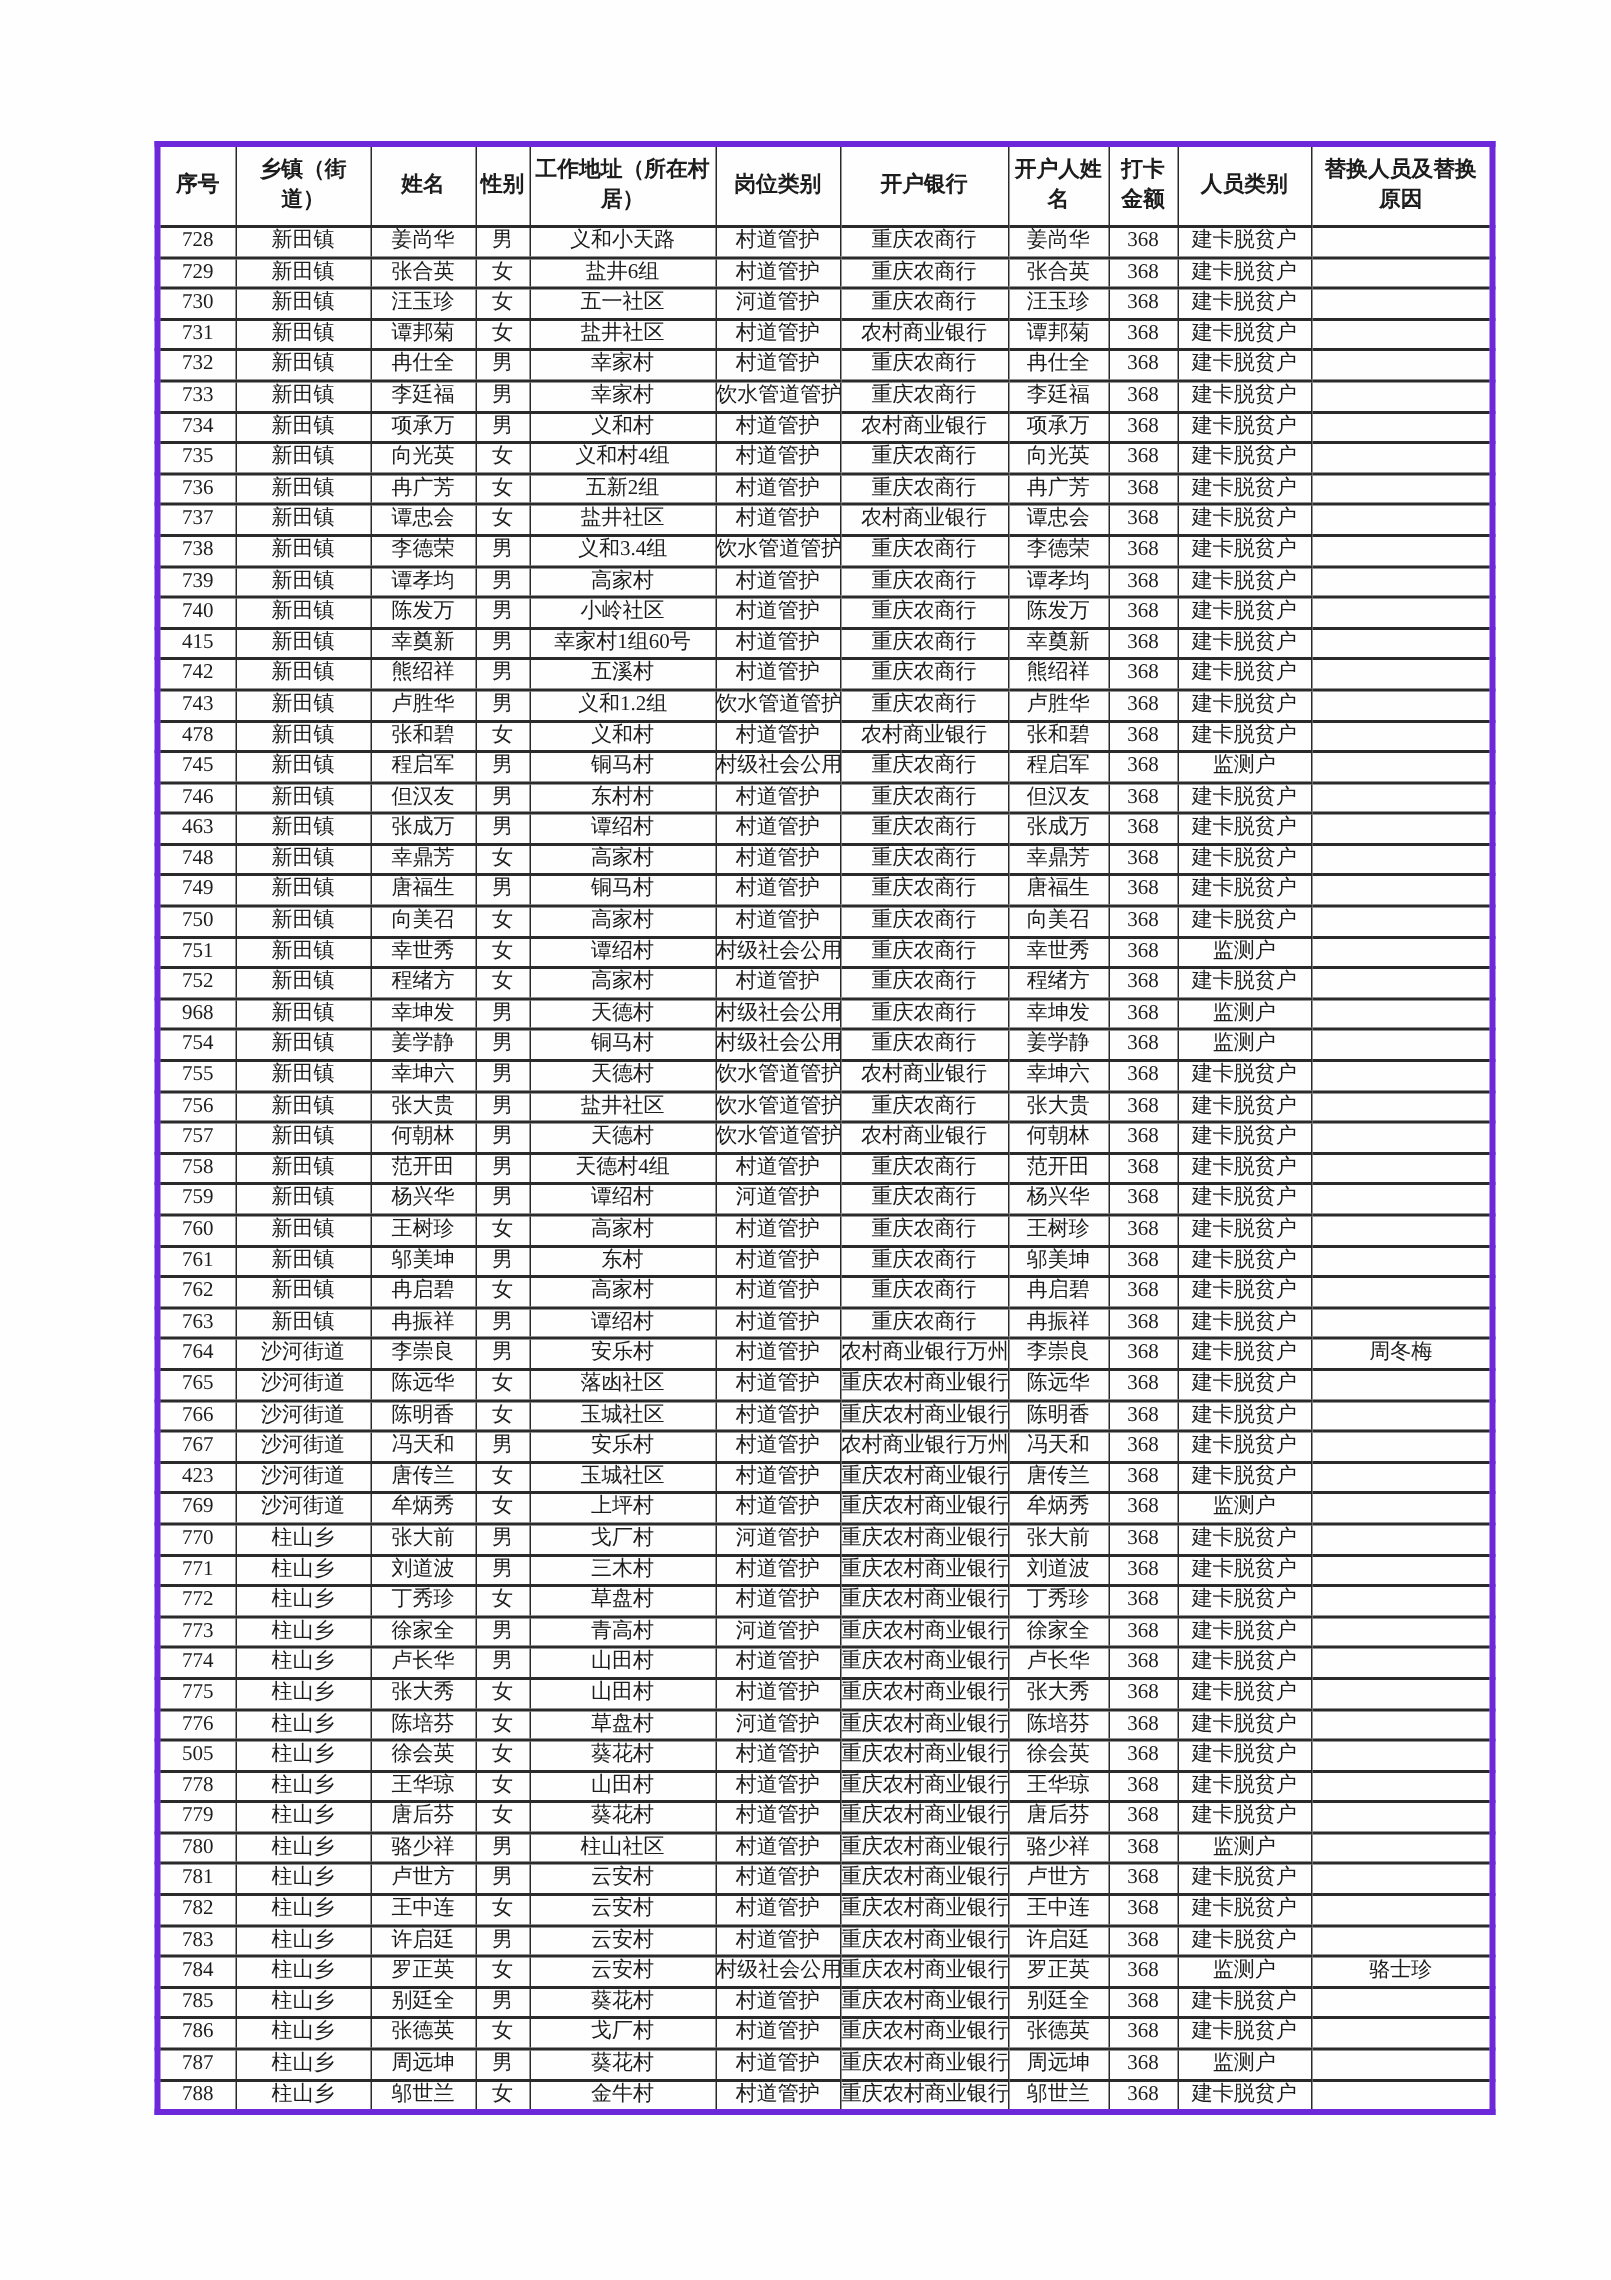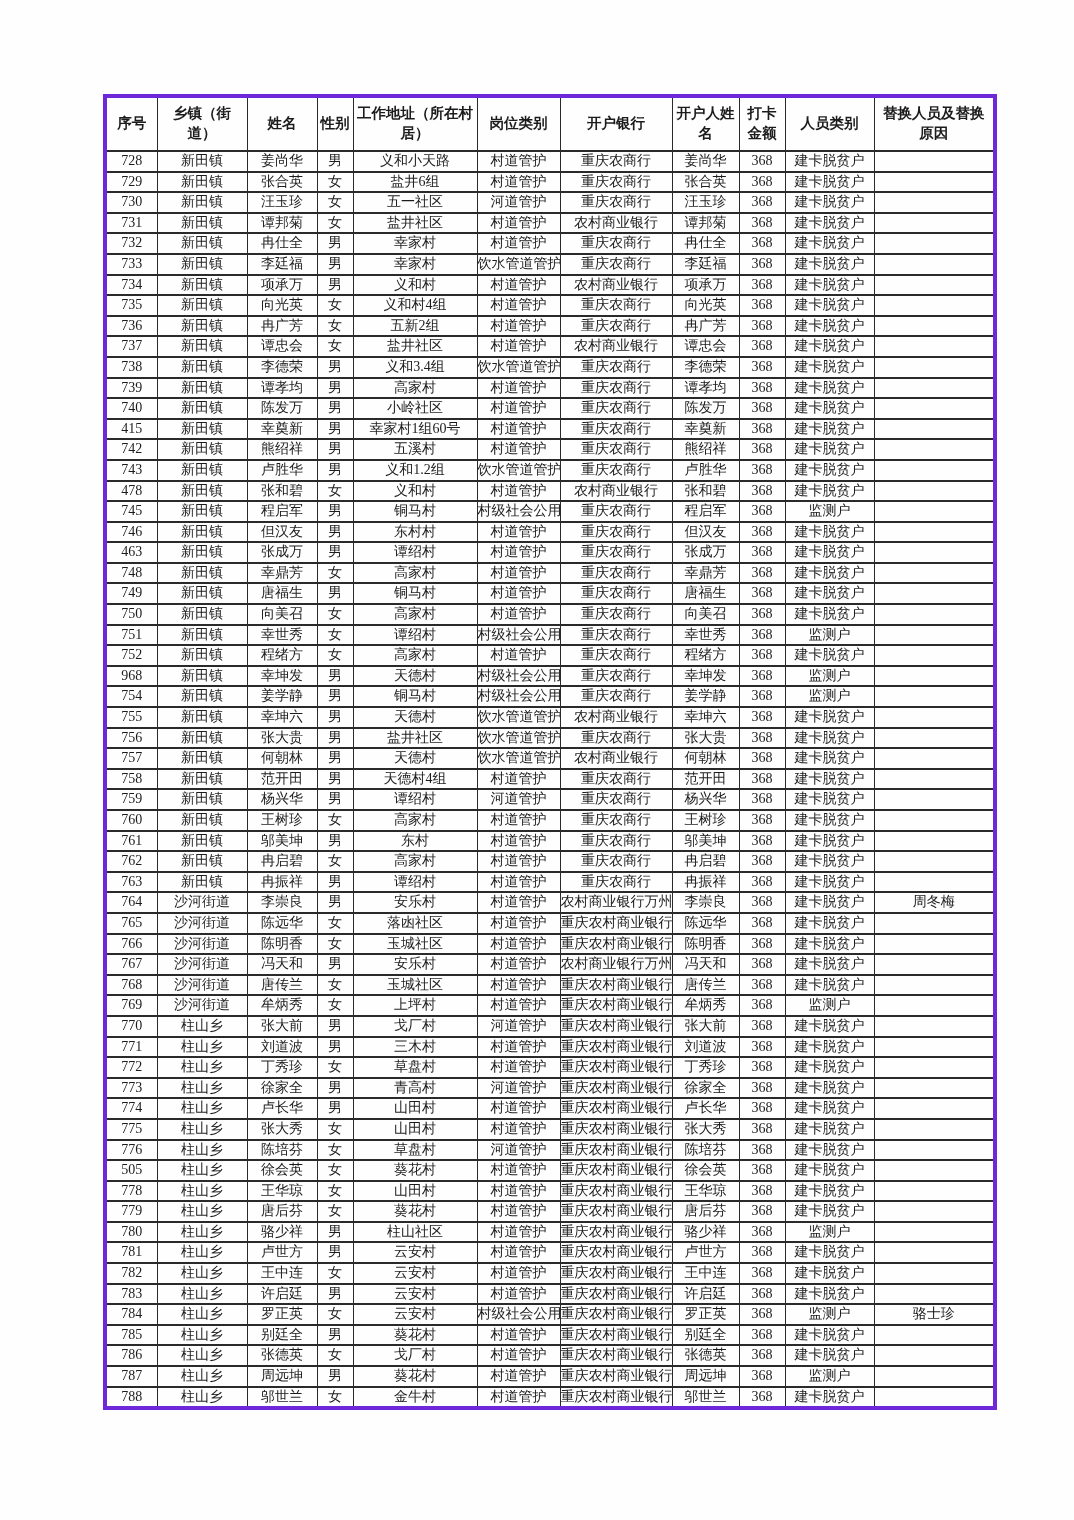--- a/index.html
+++ b/index.html
@@ -1481,21 +1481,21 @@
           </td>
           <td>
             <div class="cell">建卡脱贫户</div>
           </td>
           <td>
             <div class="cell"></div>
           </td>
         </tr>
         <tr>
           <td>
-            <div class="cell">768</div>
+            <div class="cell">423</div>
           </td>
           <td>
             <div class="cell">沙河街道</div>
           </td>
           <td>
             <div class="cell">唐传兰</div>
           </td>
           <td>
             <div class="cell">女</div>
           </td>

